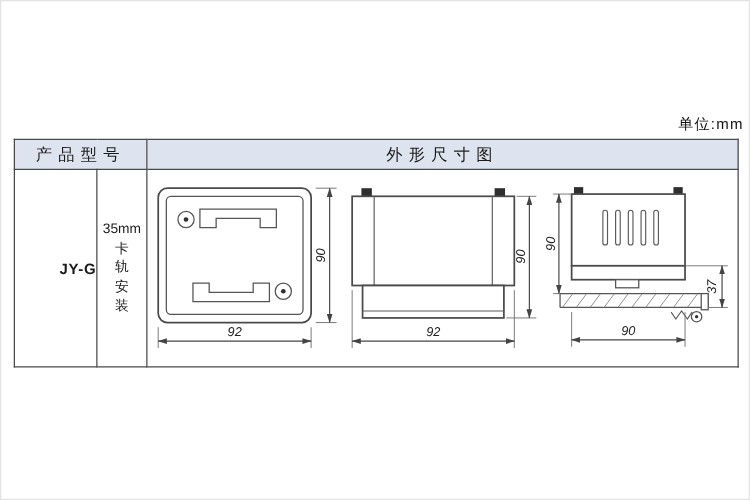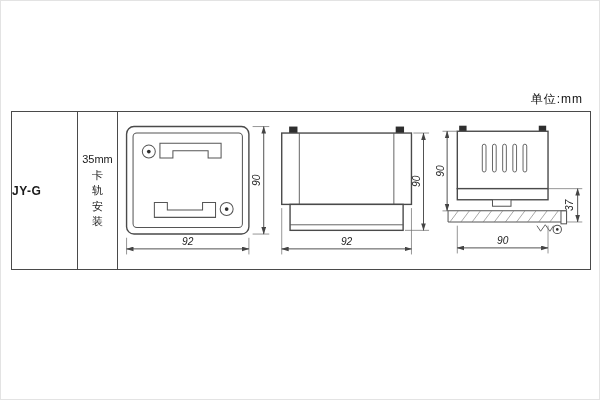--- a/index.html
+++ b/index.html
@@ -5,35 +5,35 @@
   * { margin:0; padding:0; box-sizing:border-box; }
   html,body { width:600px; height:400px; }
   body {
     font-family:"Liberation Sans","DejaVu Sans",sans-serif;
     background:#ffffff;
     position:relative;
     overflow:hidden;
   }
   .page { position:absolute; inset:0; background:#fff; border:1px solid #e3e3e3; }
   .unit-label {
-    position:absolute; top:90px; right:16px;
+    position:absolute; top:90px; right:4px;
     font-size:12px; color:#111; letter-spacing:1px;
   }
   table.dim-table {
     position:absolute; left:10px; top:110px; width:580px;
     border-collapse:collapse; table-layout:fixed;
   }
   .dim-table td { border:1px solid #4a4a4a; color:#1a1a1a; }
   tr.head-row td {
     height:24px; background:#dde4ef; text-align:center;
     font-size:13px; font-weight:400; letter-spacing:5px;
   }
   tr.body-row td { height:158px; background:#fff; }
   td.model-cell {
-    text-align:left; vertical-align:middle;
+    text-align:right; vertical-align:middle;
     font-size:12px; font-weight:600; letter-spacing:0.5px;
   }
   td.mount-cell { vertical-align:middle; }
   .mount-stack {
     display:flex; flex-direction:column; align-items:center;
     justify-content:center; gap:3px; font-size:11px; line-height:1.15;
   }
   .mount-stack span { display:block; }
   td.drawing-cell { vertical-align:middle; padding:2px;font-style:italic; }
   .drawing-flex {
@@ -59,20 +59,24 @@
 
   <div class="unit-label">单位:mm</div>
 
   <table class="dim-table">
     <colgroup>
         <col style="width:66px">
         <col style="width:40px">
         <col>
       </colgroup>
     <tbody>
+      <tr class="head-row">
+        <td colspan="2">产品型号</td>
+        <td>外形尺寸图</td>
+      </tr>
       <tr class="body-row">
         <td class="model-cell">JY-G</td>
         <td class="mount-cell">
           <div class="mount-stack">
             <span>35mm</span>
             <span>卡</span>
             <span>轨</span>
             <span>安</span>
             <span>装</span>
           </div>

